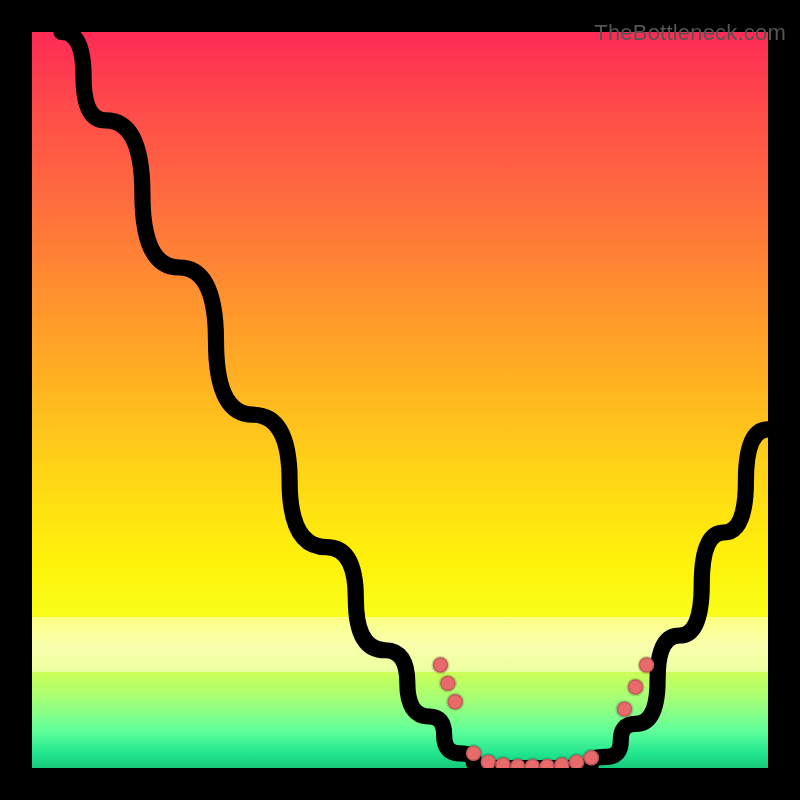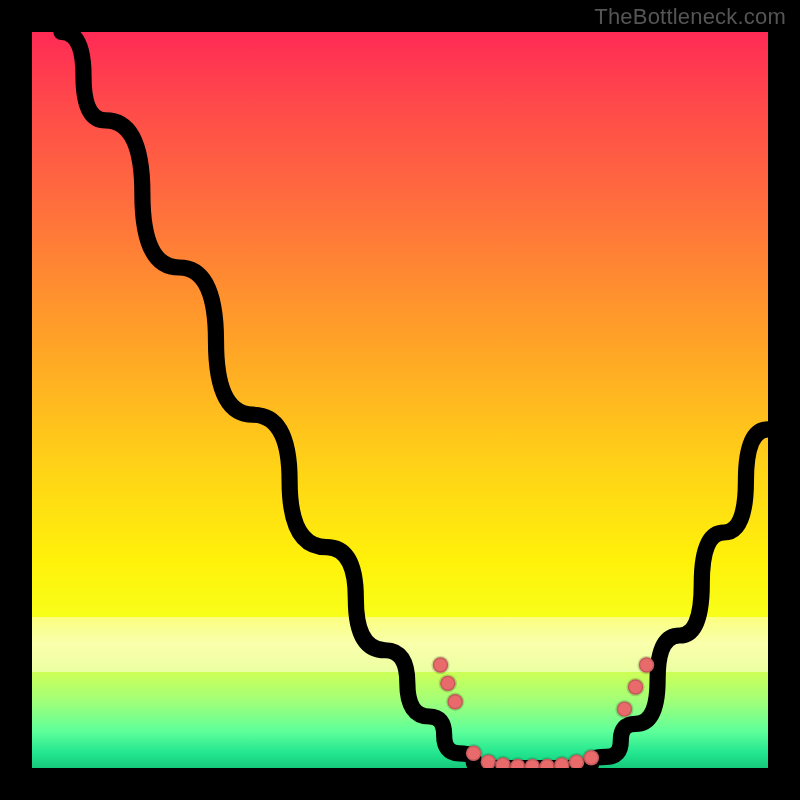--- a/index.html
+++ b/index.html
@@ -6,21 +6,21 @@
   body {
     width: 800px;
     height: 800px;
     background: #000;
     position: relative;
     overflow: hidden;
     font-family: Arial, sans-serif;
   }
   .watermark {
     position: absolute;
-    top: 4px;
+    top: 20px;
     right: 14px;
     color: #555;
     font-size: 22px;
     font-weight: 500;
     z-index: 10;
     letter-spacing: 0.2px;
   }
   .plot-frame {
     position: absolute;
     left: 32px;

